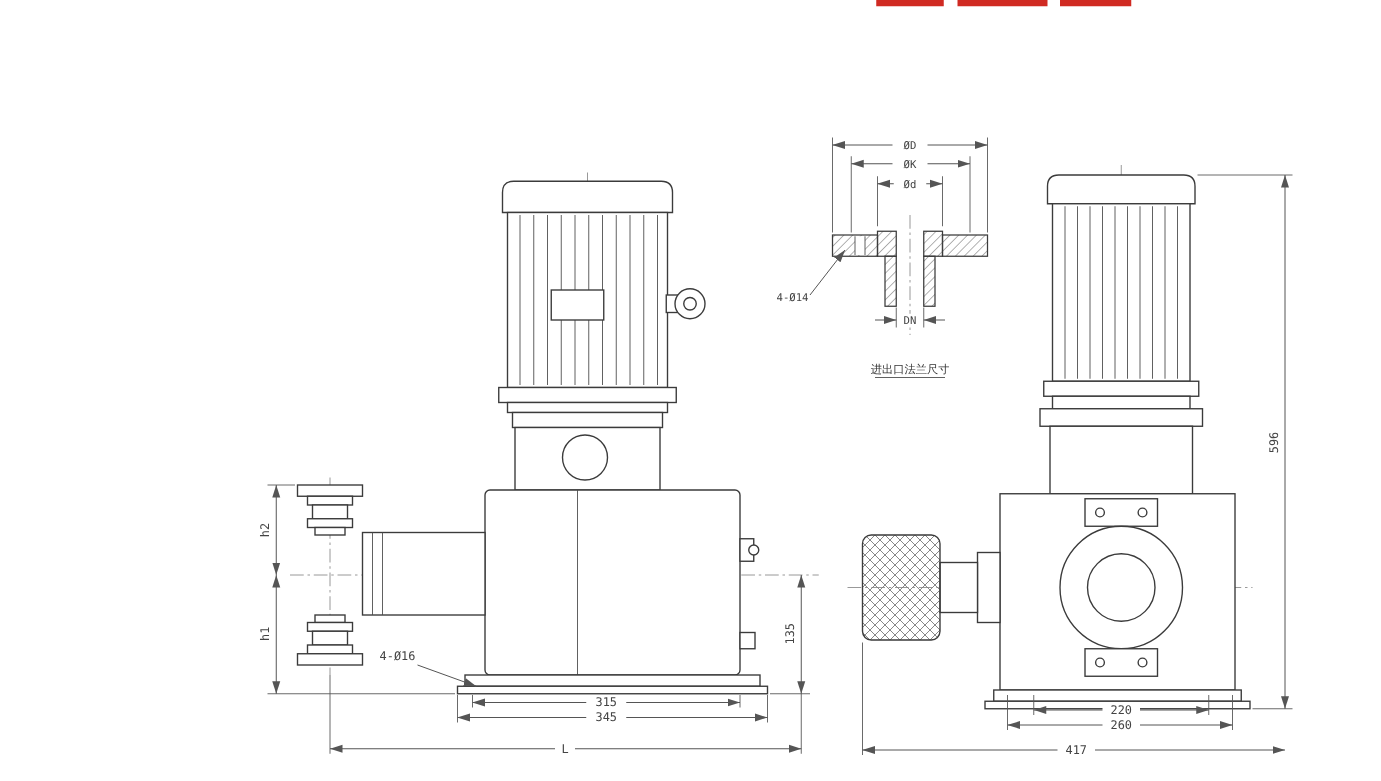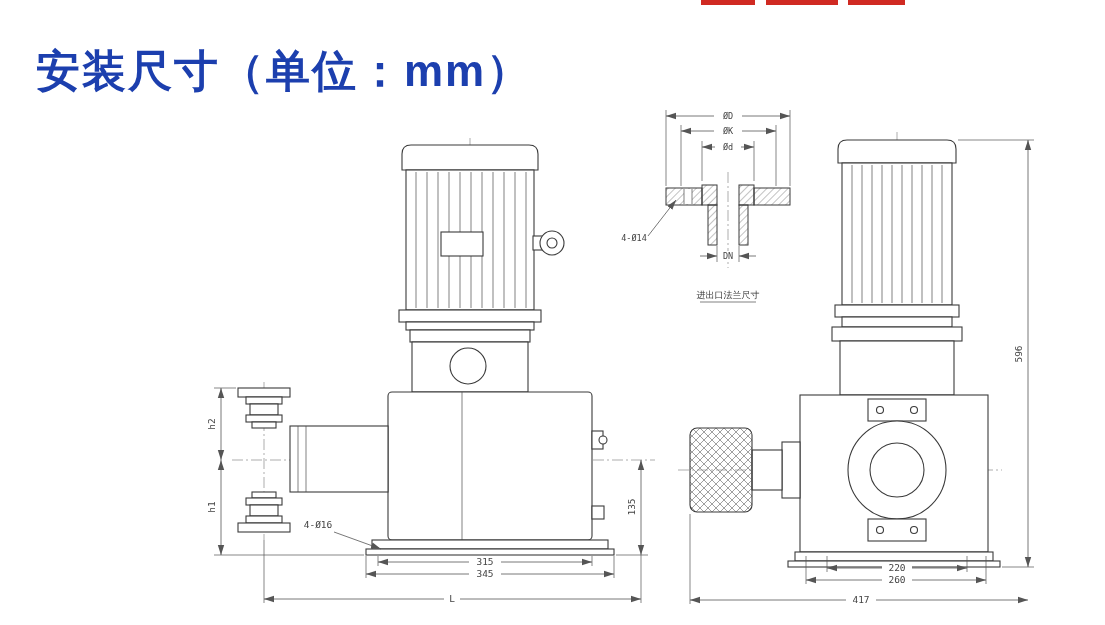--- a/index.html
+++ b/index.html
@@ -246,14 +246,13 @@
       <rect class="mask" x="882" y="575" width="30" height="10"></rect>
       <text class="dtx" text-anchor="middle" x="897" y="583">260</text>
 
       <line class="ext" x1="690" y1="514" x2="690" y2="604"></line>
       <line class="dim" x1="690" y1="600" x2="1028" y2="600" marker-start="url(#mS)" marker-end="url(#mA)"></line>
       <rect class="mask" x="846" y="595" width="30" height="10"></rect>
       <text class="dtx" text-anchor="middle" x="861" y="603">417</text>
     </g>
   </svg>
 
-  <div id="title">安装尺寸（单位：mm）</div>
 </div>
 
 </body></html>

